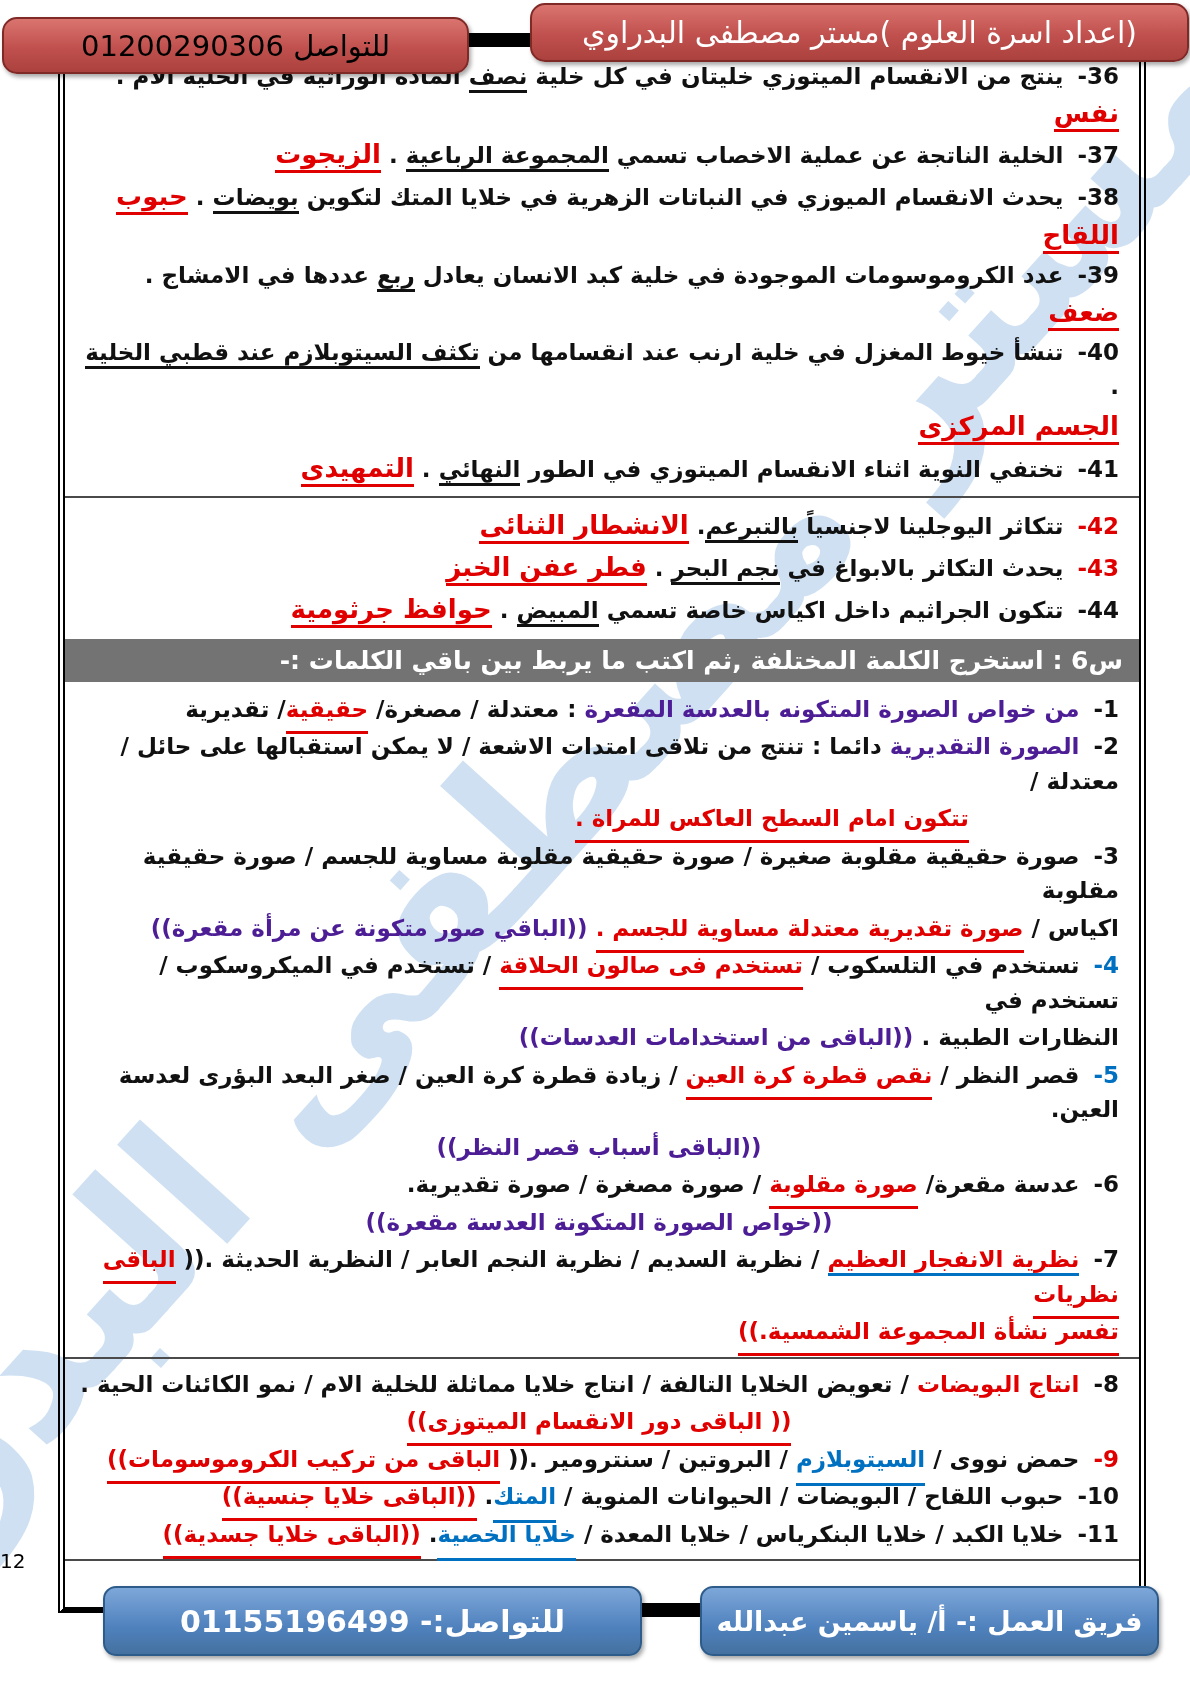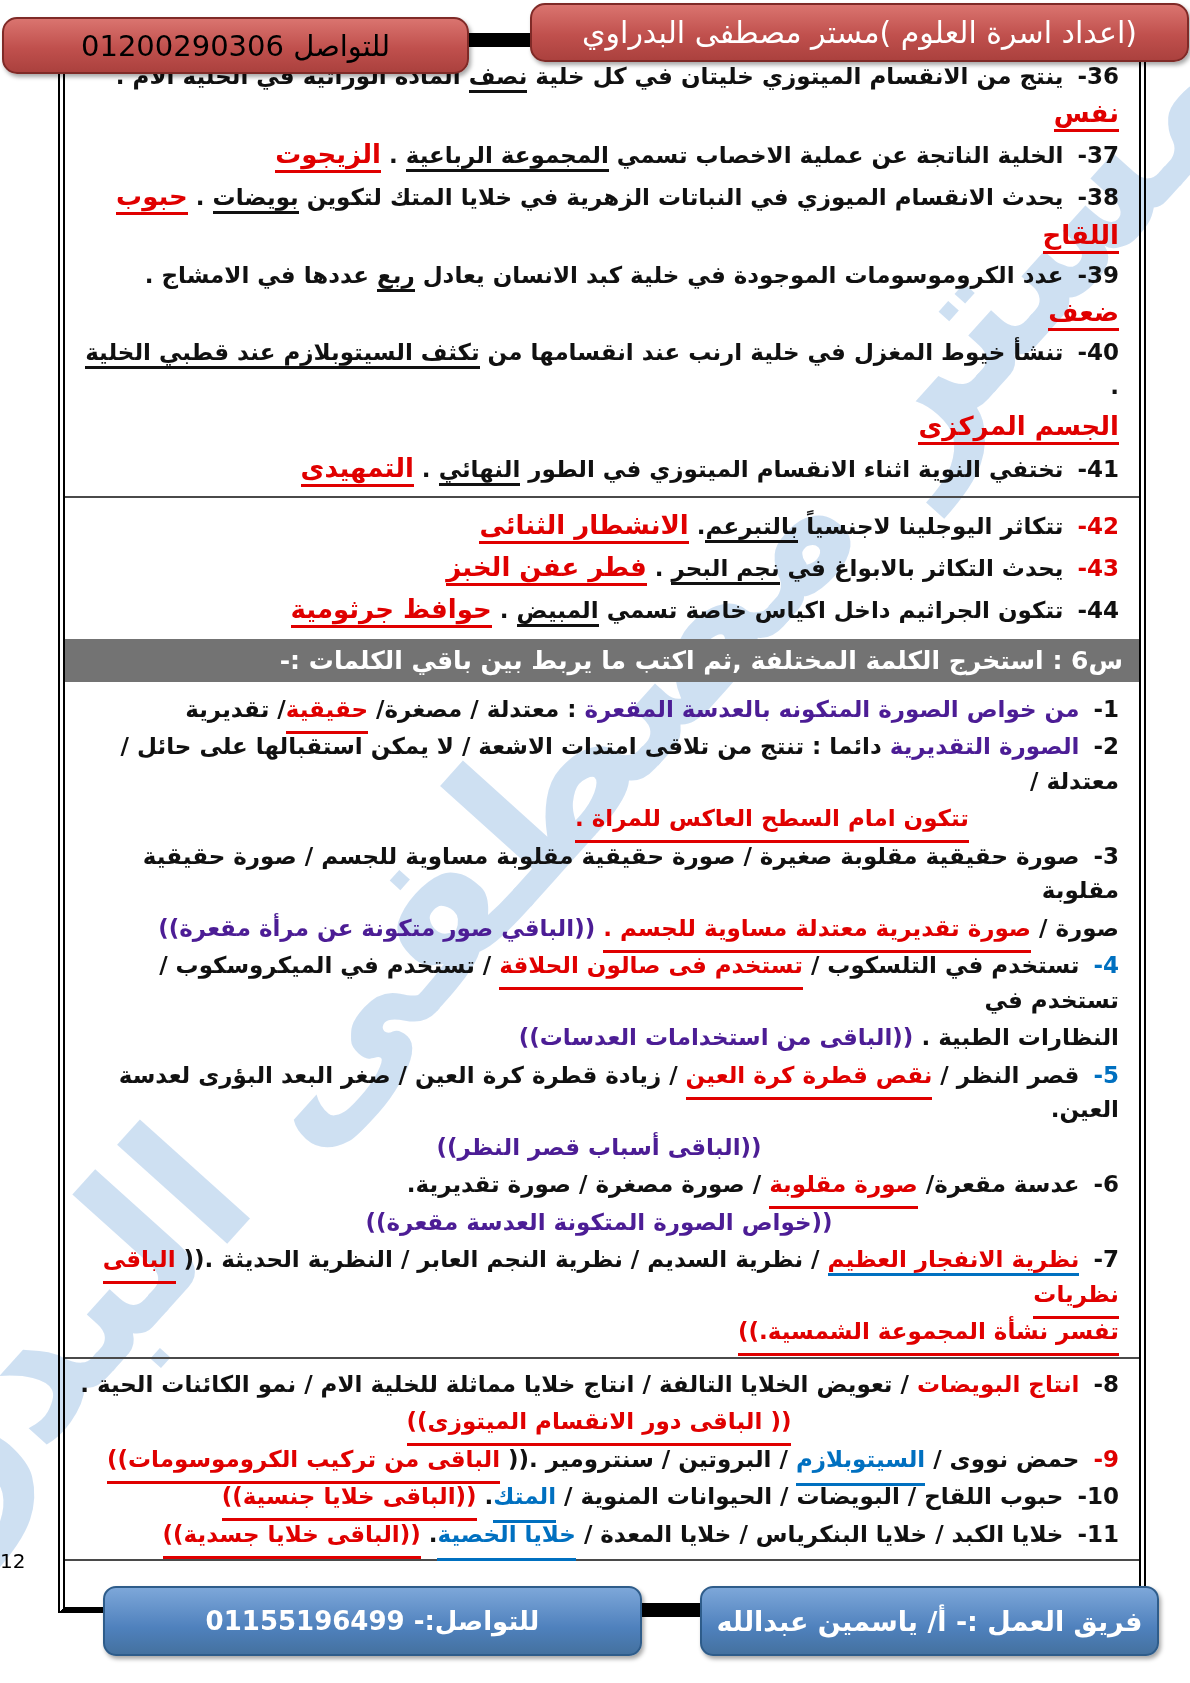--- a/index.html
+++ b/index.html
@@ -52,21 +52,21 @@
   .hdr-box.rightb{top:3px;left:530px;width:655px;height:55px;color:#fff;font-size:30px;}
   .hdr-box.leftb{top:17px;left:2px;width:463px;height:53px;color:#000;font-size:29px;}
 
   
   .ftr-box{position:absolute;z-index:3;border:2px solid #2e5c8a;border-radius:13px;
     background:linear-gradient(180deg,#7da7d9 0%,#4f81bd 60%,#44719f 100%);
     box-shadow:2px 3px 4px rgba(0,0,0,.35);
     display:flex;align-items:center;justify-content:center;
     direction:rtl;color:#fff;font-weight:bold;}
   .ftr-box.rightb{top:1586px;left:700px;width:455px;height:66px;font-size:27px;}
-  .ftr-box.leftb{top:1586px;left:103px;width:535px;height:66px;font-size:26px;}
+  .ftr-box.leftb{top:1586px;left:103px;width:535px;height:66px;font-size:30px;}
 
   .connector{position:absolute;background:#000;z-index:2;}
   .connector.top{top:33px;left:440px;width:170px;height:14px;}
   .connector.bottom{top:1603px;left:600px;width:150px;height:14px;}
 
   .pagenum{position:absolute;top:1549px;left:0;right:0;text-align:left;
     font-size:20px;color:#000;z-index:2;}
 </style>
 </head>
 <body>
@@ -89,21 +89,21 @@
         <div class="line a-right"><span class="num n-k">41-</span><span class="s-k">تختفي النوية اثناء الانقسام الميتوزي في الطور </span><span class="s-ku">النهائي</span><span class="s-k"> . </span><span class="s-ruL">التمهيدى</span></div>
         <div class="sep"></div>
         <div class="line a-right"><span class="num n-r">42-</span><span class="s-k">تتكاثر اليوجلينا لاجنسياً </span><span class="s-ku">بالتبرعم</span><span class="s-k">.  </span><span class="s-ruL">الانشطار الثنائى</span></div>
         <div class="line a-right"><span class="num n-r">43-</span><span class="s-k">يحدث التكاثر بالابواغ في </span><span class="s-ku">نجم البحر</span><span class="s-k"> .  </span><span class="s-ruL">فطر عفن الخبز</span></div>
         <div class="line a-right"><span class="num n-k">44-</span><span class="s-k">تتكون الجراثيم داخل اكياس خاصة تسمي </span><span class="s-ku">المبيض</span><span class="s-k"> . </span><span class="s-ruL">حوافظ جرثومية</span></div>
         <div class="bar">س6 : استخرج الكلمة المختلفة ,ثم اكتب ما يربط بين باقي الكلمات :-</div>
         <div class="line a-right"><span class="num n-k">1-</span><span class="s-b">من خواص الصورة المتكونه بالعدسة المقعرة</span><span class="s-k"> : معتدلة / مصغرة/ </span><span class="s-ru">حقيقية</span><span class="s-k">/ تقديرية</span></div>
         <div class="line a-right"><span class="num n-k">2-</span><span class="s-b">الصورة التقديرية</span><span class="s-k"> دائما : تنتج من تلاقى امتدات الاشعة / لا يمكن استقبالها على حائل / معتدلة /</span></div>
         <div class="line a-rightpad"><span class="s-ru">تتكون امام السطح العاكس للمراة .</span></div>
         <div class="line a-right"><span class="num n-k">3-</span><span class="s-k">صورة حقيقية مقلوبة صغيرة / صورة حقيقية مقلوبة مساوية للجسم / صورة حقيقية مقلوبة</span></div>
-        <div class="line a-right"><span class="s-k">صورة /  </span><span class="s-ru">صورة تقديرية معتدلة مساوية للجسم .</span><span class="s-k"> </span><span class="s-b">((الباقي صور متكونة عن مرأة مقعرة))</span></div>
+        <div class="line a-right"><span class="s-k">اكياس /  </span><span class="s-ru">صورة تقديرية معتدلة مساوية للجسم .</span><span class="s-k"> </span><span class="s-b">((الباقي صور متكونة عن مرأة مقعرة))</span></div>
         <div class="line a-right"><span class="num n-b">4-</span><span class="s-k">تستخدم في التلسكوب / </span><span class="s-ru">تستخدم فى صالون الحلاقة</span><span class="s-k"> / تستخدم في الميكروسكوب / تستخدم في</span></div>
         <div class="line a-right"><span class="s-k">النظارات الطبية . </span><span class="s-b">((الباقى من استخدامات العدسات))</span></div>
         <div class="line a-right"><span class="num n-b">5-</span><span class="s-k">قصر النظر / </span><span class="s-ru">نقص قطرة كرة العين</span><span class="s-k"> / زيادة قطرة كرة العين / صغر البعد البؤرى لعدسة العين.</span></div>
         <div class="line a-center"><span class="s-b">((الباقى أسباب قصر النظر))</span></div>
         <div class="line a-right"><span class="num n-k">6-</span><span class="s-k">عدسة مقعرة/  </span><span class="s-ru">صورة مقلوبة</span><span class="s-k"> / صورة مصغرة / صورة تقديرية.</span></div>
         <div class="line a-center"><span class="s-b">((خواص الصورة المتكونة العدسة مقعرة))</span></div>
         <div class="line a-right"><span class="num n-k">7-</span><span class="s-rbu">نظرية الانفجار العظيم</span><span class="s-k"> / نظرية السديم / نظرية النجم العابر / النظرية الحديثة .(( </span><span class="s-ru">الباقى نظريات</span></div>
         <div class="line a-right"><span class="s-ru">تفسر نشأة المجموعة الشمسية.))</span></div>
         <div class="sep"></div>
         <div class="line a-right"><span class="num n-k">8-</span><span class="s-r">انتاج البويضات</span><span class="s-k"> / تعويض الخلايا التالفة / انتاج خلايا مماثلة للخلية الام / نمو الكائنات الحية .</span></div>

